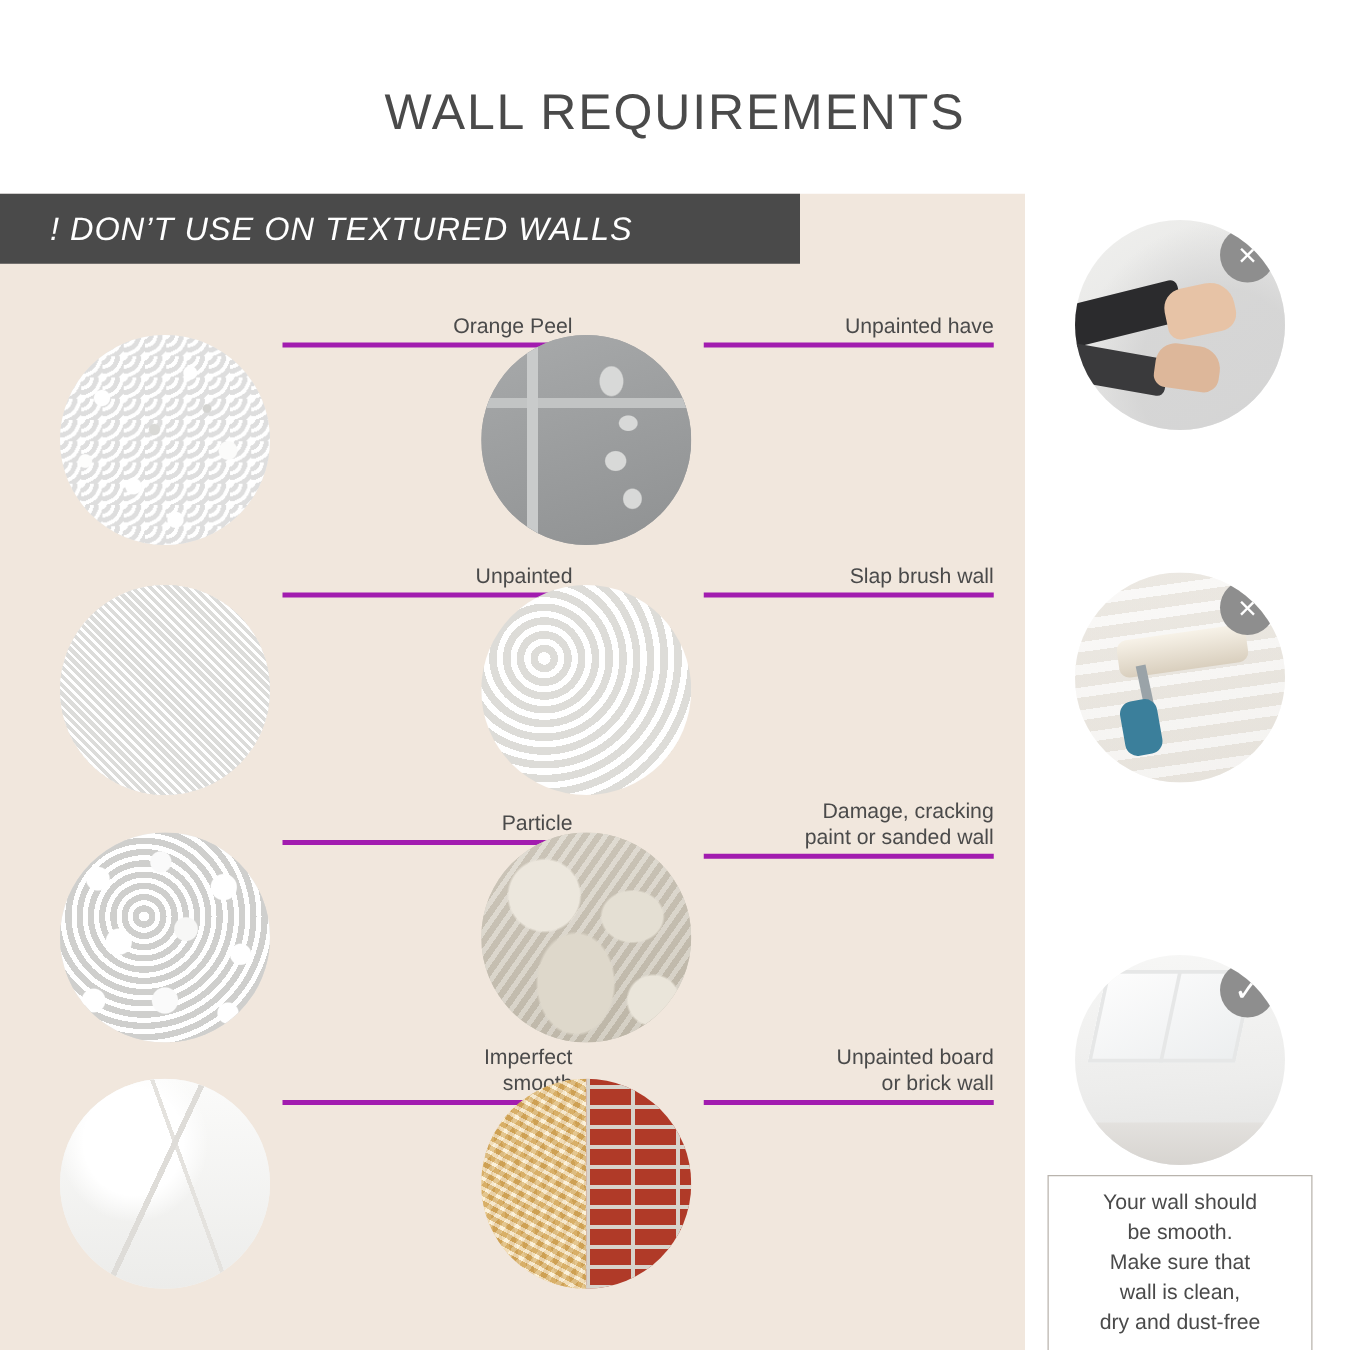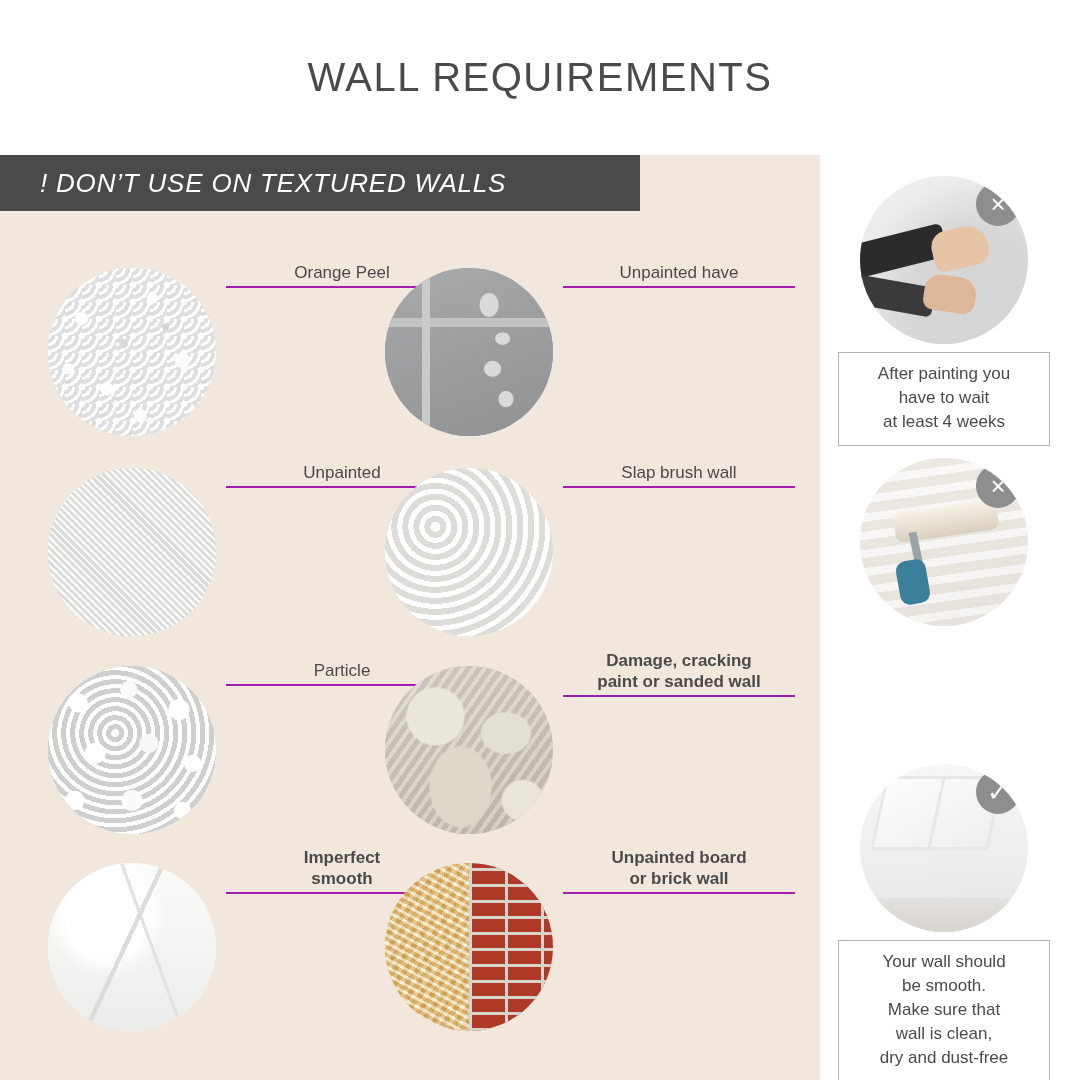--- a/index.html
+++ b/index.html
@@ -7,21 +7,21 @@
     width: 1080px; height: 1080px;
     background: #ffffff;
     font-family: "Liberation Sans", sans-serif;
     overflow: hidden;
   }
   .page { position: relative; width: 1080px; height: 1080px; background:#fff; }
 
   
   .page-title {
     position: absolute;
-    top: 55px; left: 0; width: 1080px;
+    top: 68px; left: 0; width: 1080px;
     text-align: center;
     font-size: 40px;
     letter-spacing: 1.5px;
     color: #4a4a4a;
     font-weight: 400;
   }
 
   
   .beige-panel {
     position: absolute;
@@ -57,26 +57,25 @@
     left: 0; top: 18px;
   }
   .sample-label {
     position: absolute;
     left: 178px;
     top: 0;
     width: 232px;
     font-size: 17px;
     color: #4a4a4a;
     line-height: 21px;
-    text-align: center;
+    text-align: right;
     padding-bottom: 3px;
-    border-bottom: 2px solid #a21caf;
-    margin-top: 12px;
-  }
-  .sample-label.two-line { top: -10px; font-weight: bold; }
+    border-bottom: 4px solid #a21caf;
+  }
+  .sample-label.two-line { top: -10px; }
 
   
   .s-r1 { top: 95px; }
   .s-r2 { top: 295px; }
   .s-r3 { top: 493px; }
   .s-r4 { top: 690px; }
   .c-a { left: 48px; }
   .c-b { left: 385px; }
 
   
@@ -399,23 +398,20 @@
     <div class="rcard" style="top:0px">
       <div class="photo">
         <div class="photo-hands">
           <div class="arm"></div>
           <div class="arm2"></div>
           <div class="hand"></div>
           <div class="hand2"></div>
         </div>
         <div class="badge">×</div>
       </div>
-      <div class="caption" style="white-space:pre-line">After painting you
-have to wait
-at least 4 weeks</div>
     </div>
 
     <div class="rcard" style="top:282px">
       <div class="photo">
         <div class="photo-roller">
           <div class="smear"></div>
           <div class="roller-body"></div>
           <div class="roller-frame"></div>
           <div class="roller-handle"></div>
         </div>

